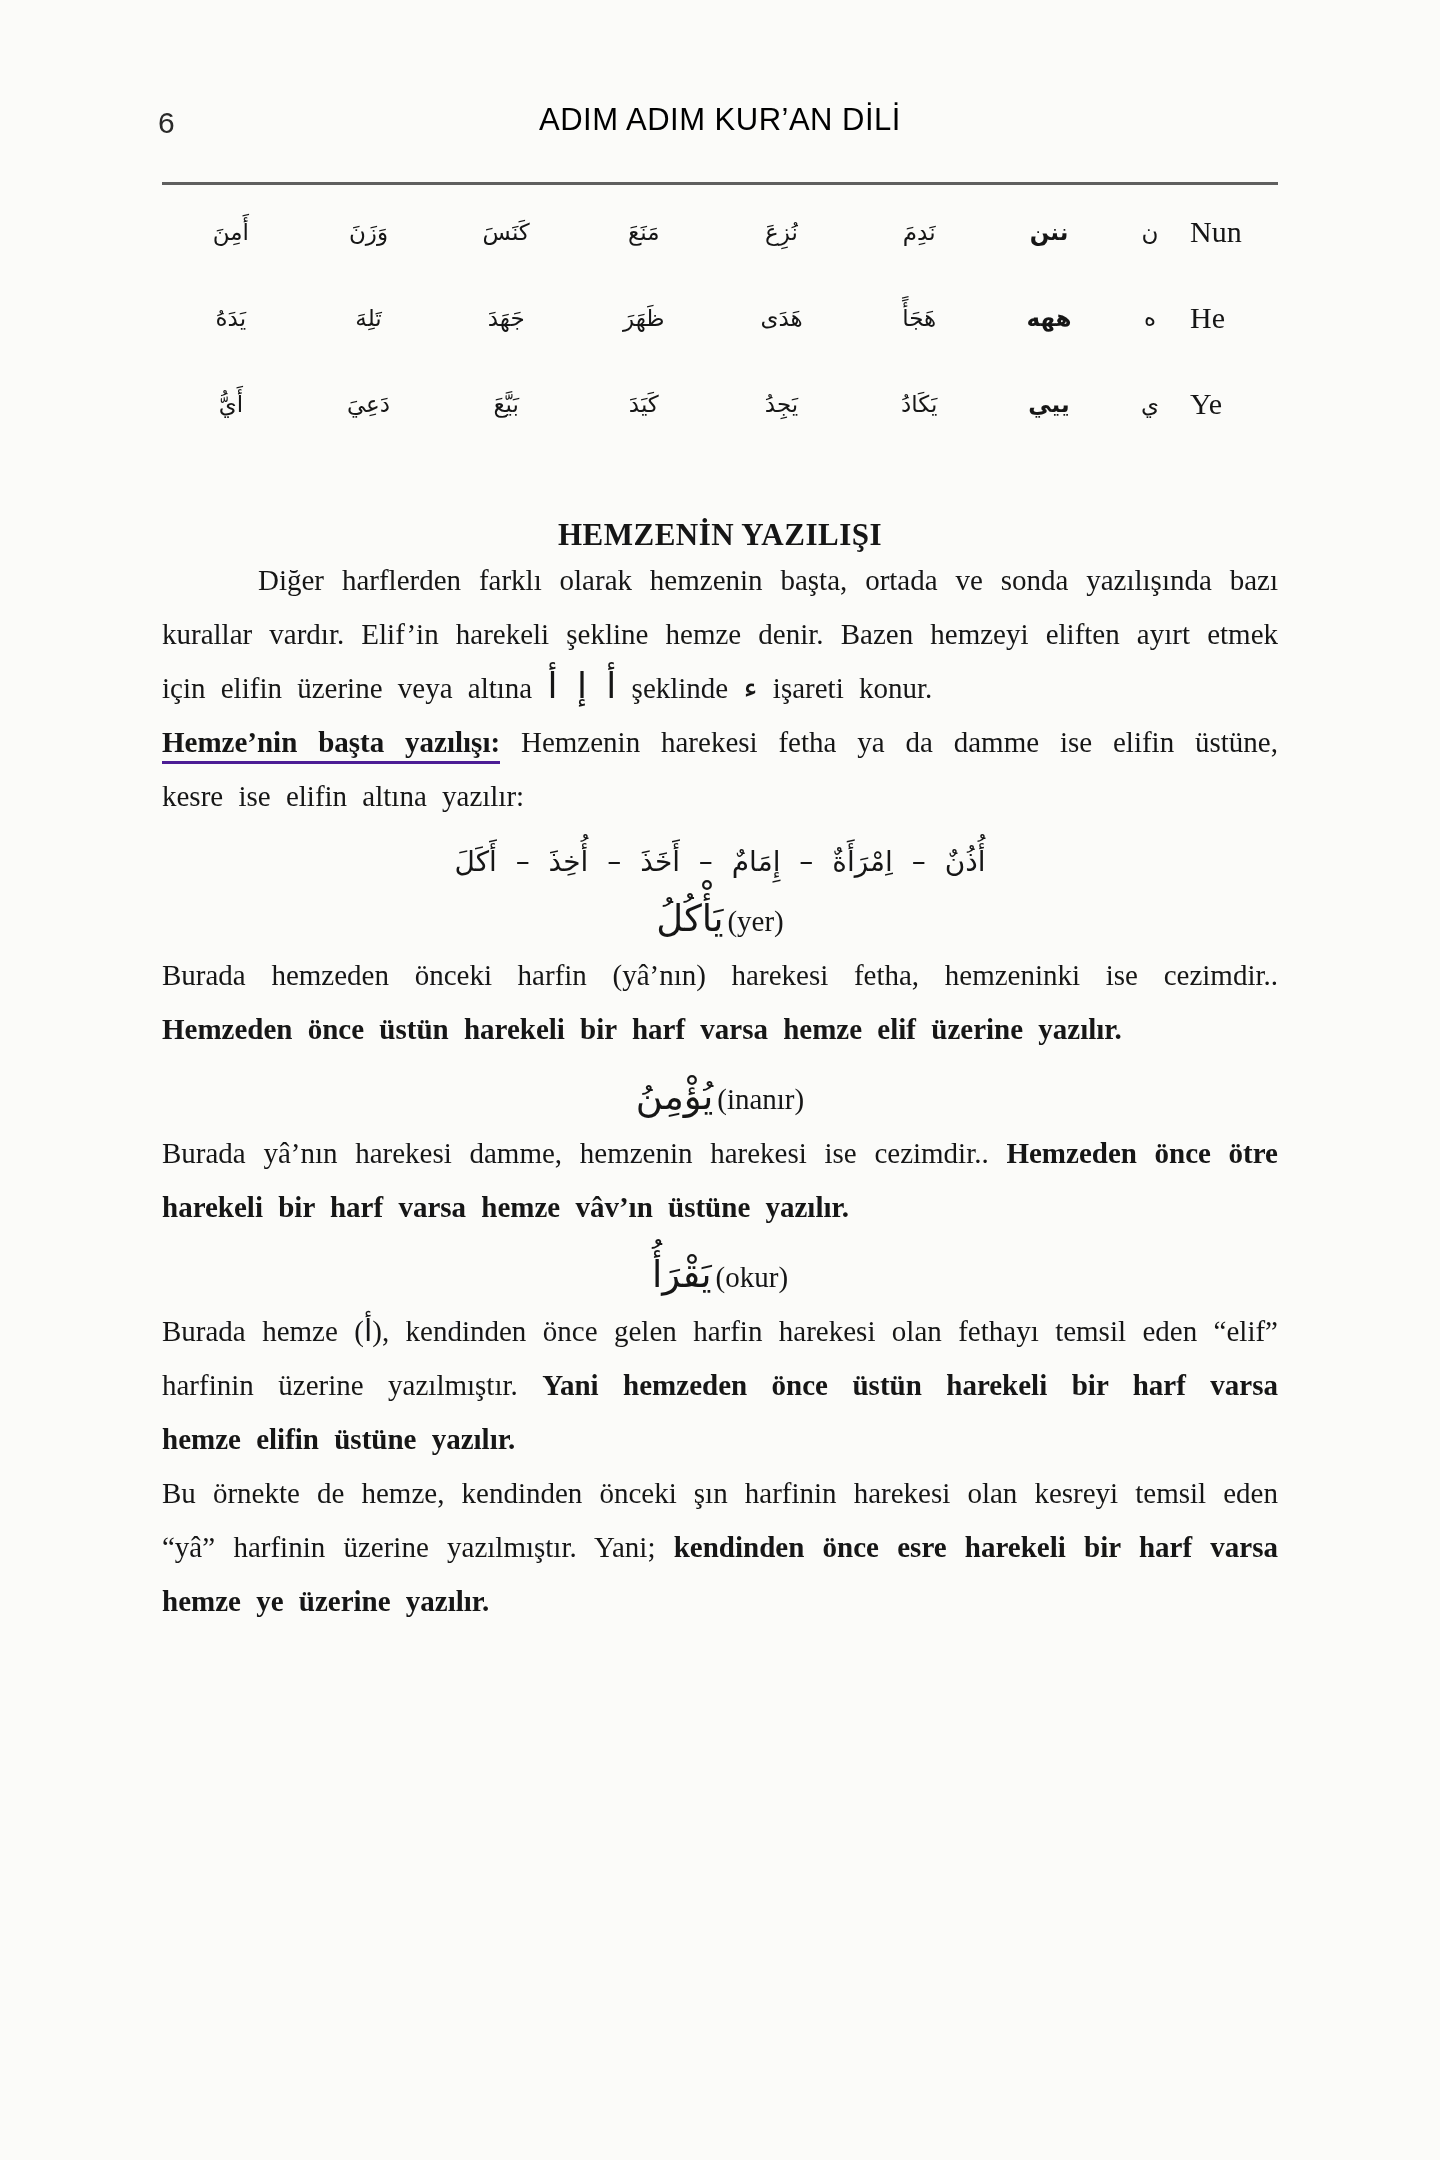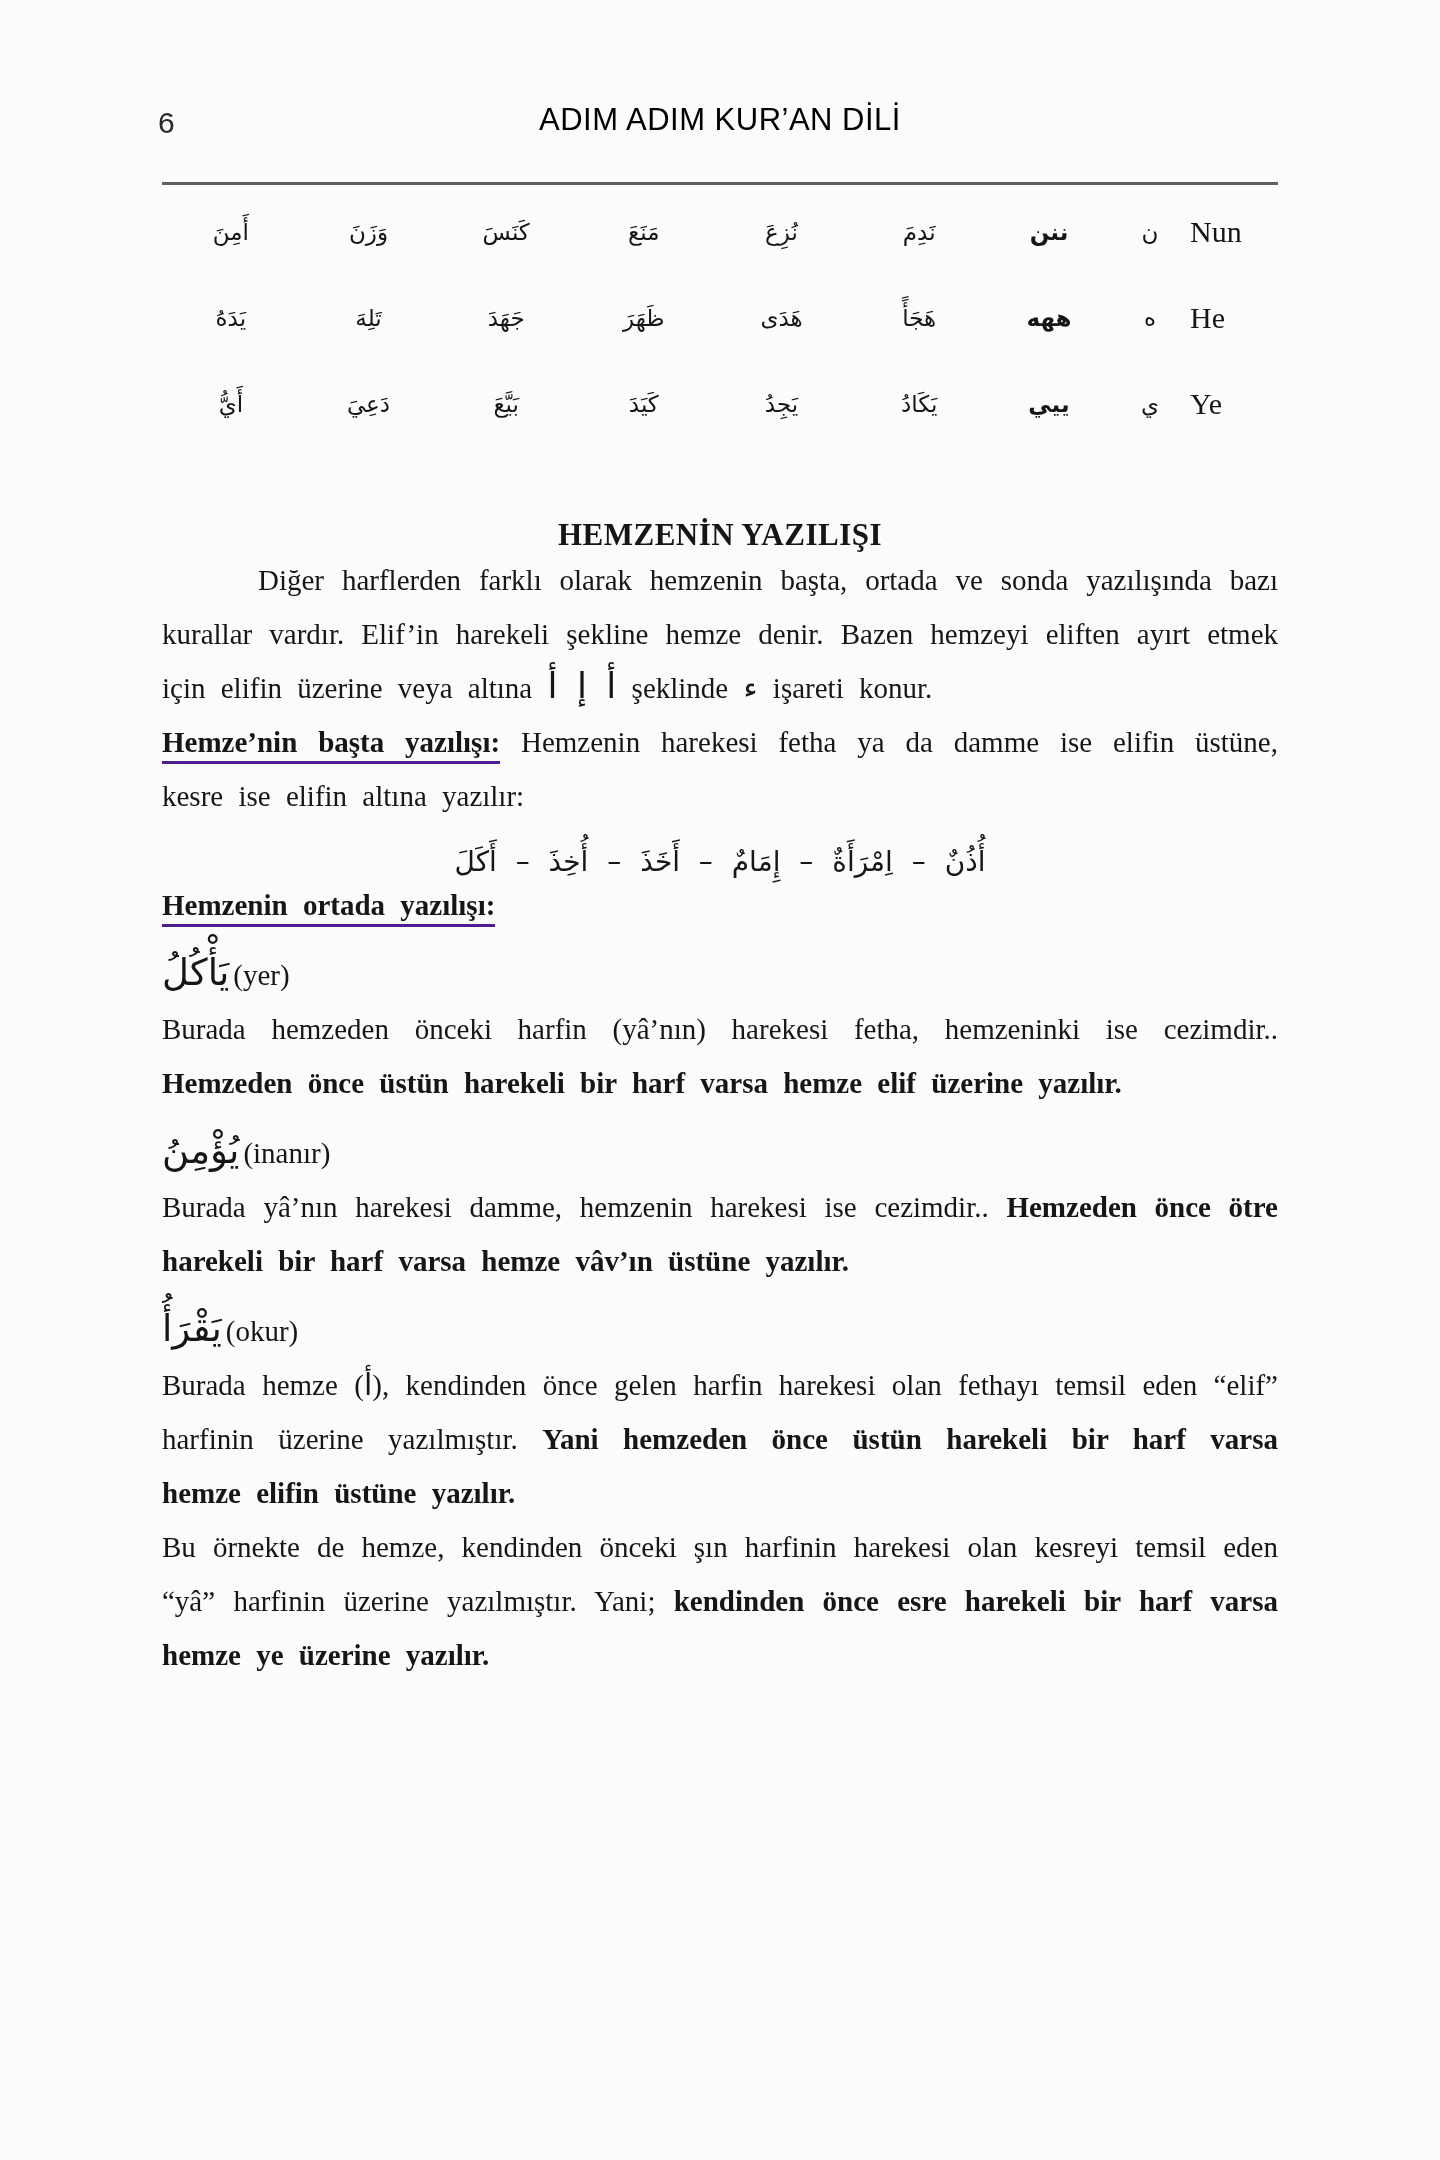--- a/index.html
+++ b/index.html
@@ -106,20 +106,21 @@
     font-size: 28px;
     margin-top: 22px;
     word-spacing: 10px;
   }
   .ortada-head {
     margin-top: 34px;
     font-size: 29px;
     line-height: 54px;
   }
   .example {
+    text-align: center;
     margin-top: 12px;
     height: 58px;
     line-height: 58px;
     white-space: nowrap;
   }
   .example .ar {
     font-family: "DejaVu Sans", sans-serif;
     font-size: 37px;
   }
   .example .gloss { font-size: 29px; }
@@ -175,21 +176,20 @@
   </div>
 
   <h2 class="section-title">HEMZENİN YAZILIŞI</h2>
 
   <p class="body intro"><span>Diğer harflerden farklı olarak hemzenin başta, ortada ve sonda yazılışında bazı kurallar vardır. Elif’in harekeli şekline hemze denir. Bazen hemzeyi eliften ayırt etmek için elifin üzerine veya altına </span><span class="ar-alifs">أ إ أ</span><span> şeklinde </span><span class="ar-inline">ء</span><span> işareti konur.</span></p>
 
   <p class="body basta-para"><span class="subhead">Hemze’nin başta yazılışı:</span><span> Hemzenin harekesi fetha ya da damme ise elifin üstüne, kesre ise elifin altına yazılır:</span></p>
 
   <div class="arabic-line">أُذُنٌ – اِمْرَأَةٌ – إِمَامٌ – أَخَذَ – أُخِذَ – أَكَلَ</div>
 
-  <p class="body ortada-head"><span class="subhead">Hemzenin ortada yazılışı:</span></p>
 
   <div class="example"><span class="ar">يَأْكُلُ</span> <span class="gloss">(yer)</span></div>
 
   <p class="body after-example"><span>Burada hemzeden önceki harfin (yâ’nın) harekesi fetha, hemzeninki ise cezimdir.. </span><span class="bold">Hemzeden önce üstün harekeli bir harf varsa hemze elif üzerine yazılır.</span></p>
 
   <div class="example"><span class="ar">يُؤْمِنُ</span> <span class="gloss">(inanır)</span></div>
 
   <p class="body after-example"><span>Burada yâ’nın harekesi damme, hemzenin harekesi ise cezimdir.. </span><span class="bold">Hemzeden önce ötre harekeli bir harf varsa hemze vâv’ın üstüne yazılır.</span></p>
 
   <div class="example"><span class="ar">يَقْرَأُ</span> <span class="gloss">(okur)</span></div>

